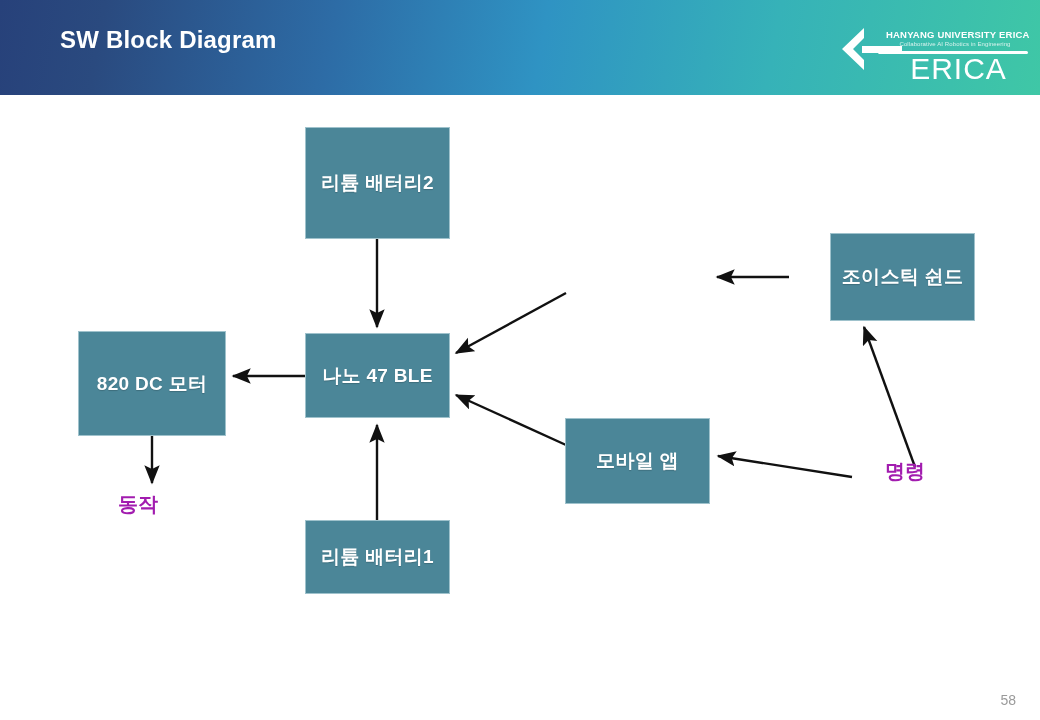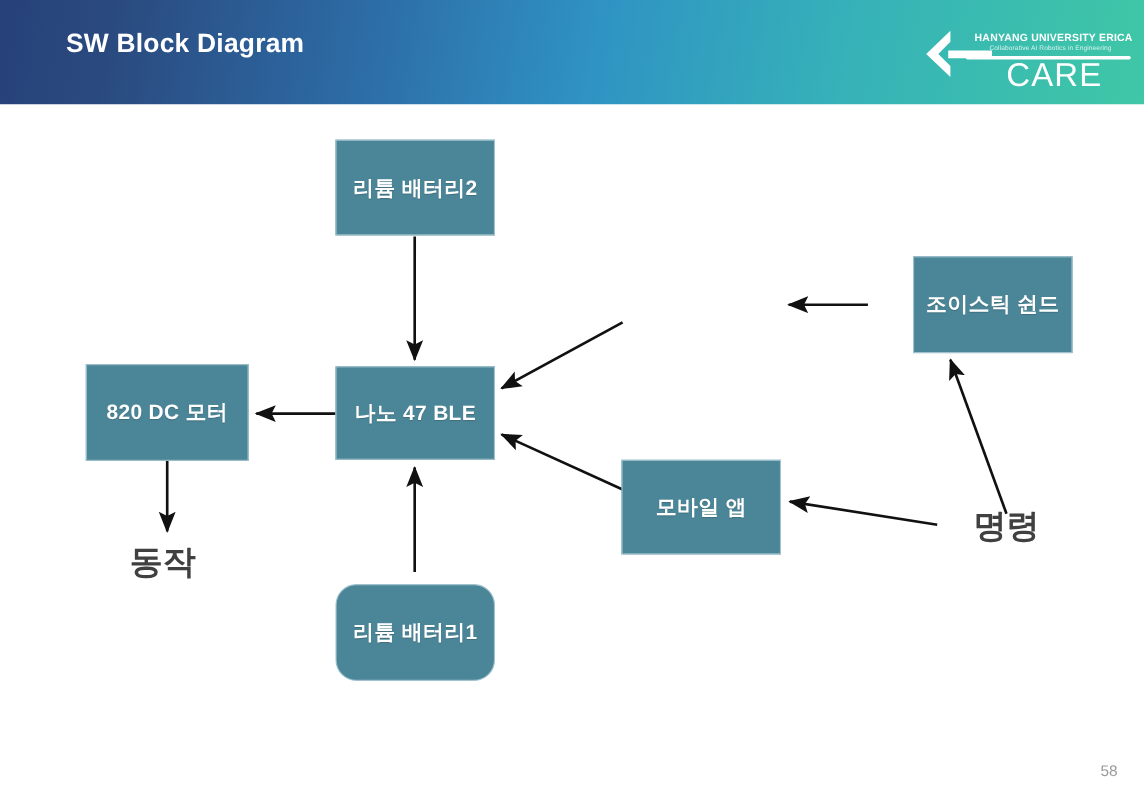--- a/index.html
+++ b/index.html
@@ -133,22 +133,22 @@
     font-size: 19px;
     font-weight: bold;
     letter-spacing: 0.3px;
     white-space: nowrap;
     text-shadow: 0 1px 1px rgba(0,0,0,0.18);
   }
 
   
   .free-label {
     position: absolute;
-    color: #404040;
-    font-size: 30px;
+    color: #a21caf;
+    font-size: 20px;
     font-weight: bold;
     white-space: nowrap;
   }
 
   
   .page-number {
     position: absolute;
     right: 24px;
     bottom: 12px;
     color: #9a9a9a;
@@ -162,21 +162,21 @@
   <div class="header-title">SW Block Diagram</div>
 
   <div class="logo">
     <svg class="logo-check" viewBox="0 0 72 52">
       <path d="M34 4 L12 25 L34 46 L34 36 L23 25 L34 14 Z" fill="#ffffff"></path>
       <path d="M32 22 L72 22 L72 29 L32 29 Z" fill="#ffffff"></path>
     </svg>
     <div class="logo-univ">HANYANG UNIVERSITY ERICA</div>
     <div class="logo-sub">Collaborative AI Robotics in Engineering</div>
     <div class="logo-rule"></div>
-    <div class="logo-care">CARE</div>
+    <div class="logo-care">ERICA</div>
   </div>
 </div>
 
 <div class="canvas">
 
   <svg class="svg-layer" viewBox="0 0 1040 625">
     <defs>
       <marker id="ah" markerWidth="9" markerHeight="9" refX="7.4" refY="3.2" orient="auto" markerUnits="strokeWidth">
         <path d="M0,0 L8,3.2 L0,6.4 L1.6,3.2 Z" fill="#111111"></path>
       </marker>
@@ -196,42 +196,42 @@
       <line x1="789" y1="182" x2="717" y2="182"></line>
 
       <line x1="566" y1="350" x2="456" y2="300"></line>
 
       <line x1="915" y1="372" x2="864" y2="232"></line>
 
       <line x1="852" y1="382" x2="718" y2="361"></line>
     </g>
   </svg>
 
-  <div class="block" style="left:305px; top:32px; width:145px; height:87px;">
+  <div class="block" style="left:305px; top:32px; width:145px; height:112px;">
     <span>리튬 배터리2</span>
   </div>
 
-  <div class="block" style="left:78px; top:236px; width:148px; height:88px;">
+  <div class="block" style="left:78px; top:236px; width:148px; height:105px;">
     <span>820 DC 모터</span>
   </div>
 
   <div class="block" style="left:305px; top:238px; width:145px; height:85px;">
     <span>나노 47 BLE</span>
   </div>
 
 
   <div class="block" style="left:790px; top:138px; width:145px; height:88px;margin-left:40px;">
     <span>조이스틱 쉰드</span>
   </div>
 
   <div class="block" style="left:565px; top:323px; width:145px; height:86px;">
     <span>모바일 앱</span>
   </div>
 
-  <div class="block" style="left:305px; top:436px; width:145px; height:88px;border-radius:19px;">
+  <div class="block" style="left:305px; top:425px; width:145px; height:74px;">
     <span>리튬 배터리1</span>
   </div>
 
   <div class="free-label" style="left:118px; top:396px;">동작</div>
 
   <div class="free-label" style="left:885px; top:363px;">명령</div>
 
   <div class="page-number">58</div>
 </div>
 

